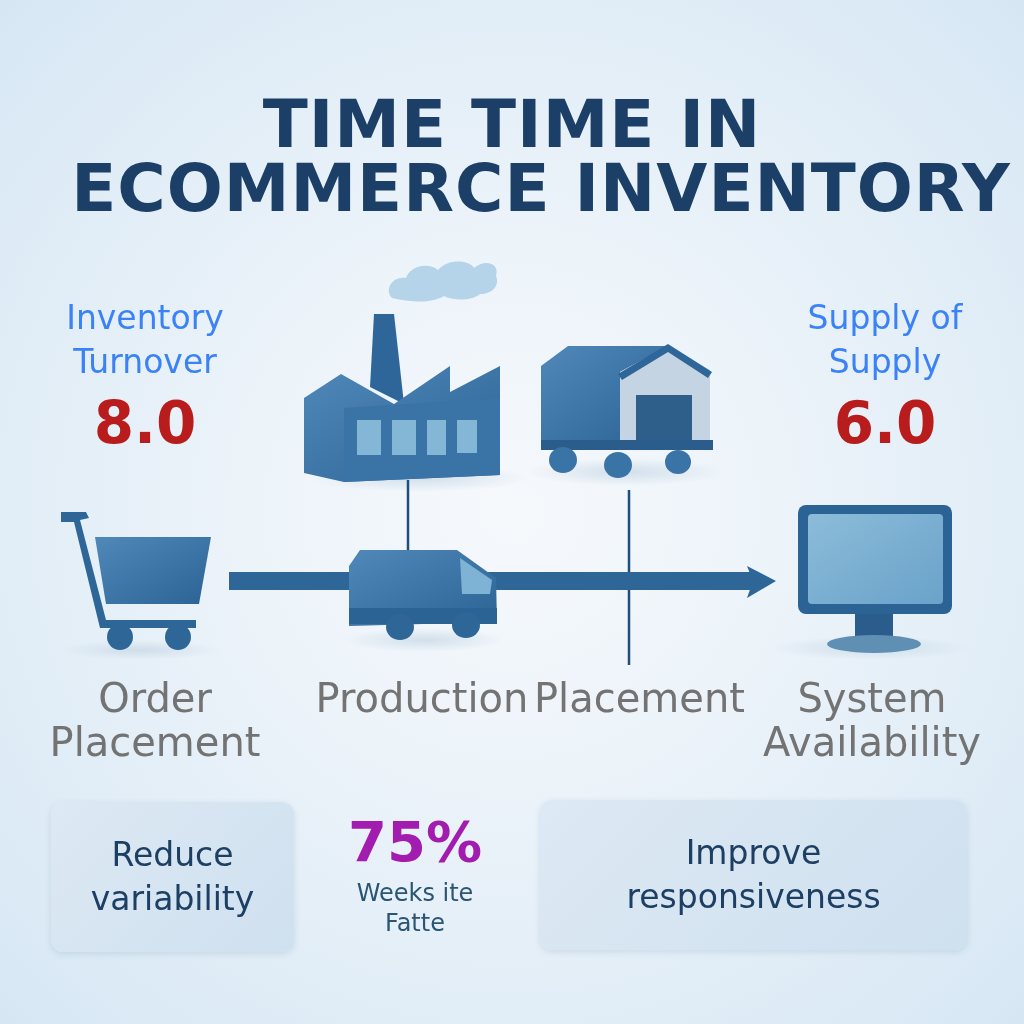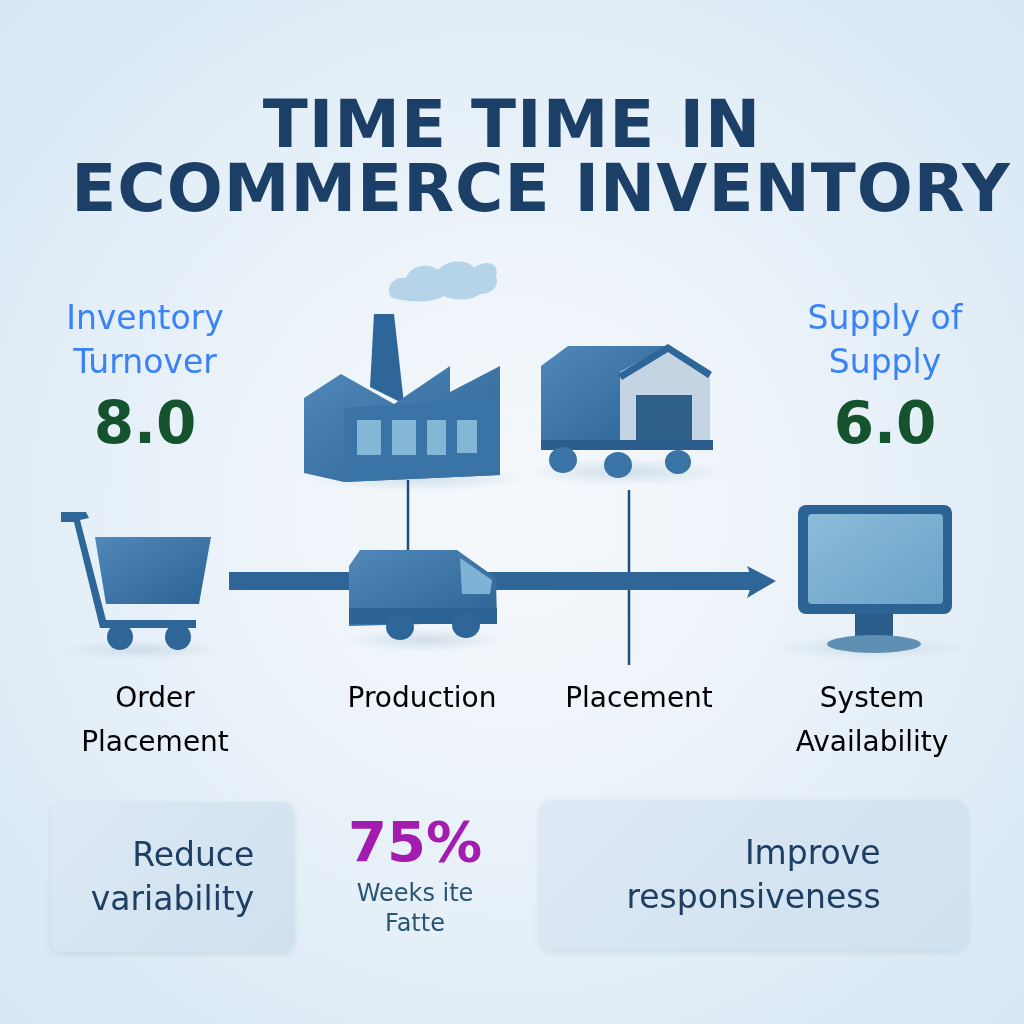--- a/index.html
+++ b/index.html
@@ -8,26 +8,26 @@
     font-family:"DejaVu Sans", sans-serif;
     background: radial-gradient(ellipse at 50% 50%, #f6f9fc 0%, #eaf2f9 45%, #d6e7f4 100%);
     color:#1d3f63;
   }
   .abs { position:absolute; }
   .title {
     left:0; width:1024px; text-align:center; font-weight:bold;
     color:#1b3f66; font-size:66px; letter-spacing:1px; line-height:78px;
   }
   .metric-label { font-size:33px; line-height:44px; text-align:center; color:#3b82f6; }
-  .metric-value { font-size:58px; font-weight:bold; text-align:center; color:#14532d; line-height:66px; }
-  .stage-label { font-size:28px; line-height:44px; text-align:center; color:#000000; }
+  .metric-value { font-size:58px; font-weight:bold; text-align:center; color:#b91c1c; line-height:66px; }
+  .stage-label { font-size:40px; line-height:44px; text-align:center; color:#737373; }
   .box {
     background: linear-gradient(135deg, #dde9f4, #cfe0ef);
     border-radius:12px; box-shadow: 0 2px 6px rgba(60,100,140,0.15);
-    display:flex; align-items:center; justify-content:center; text-align:right;
+    display:flex; align-items:center; justify-content:center; text-align:center;
     font-size:33px; line-height:44px; color:#1d3f63;
   }
   .pct { font-size:56px; font-weight:bold; color:#a21caf; text-align:center; line-height:60px; }
   .pct-sub { font-size:24px; color:#2a5673; text-align:center; line-height:30px; }
   svg { overflow:visible; }
 </style>
 </head>
 <body>
 
 <div class="abs title" style="top:86px;">TIME TIME IN</div>

